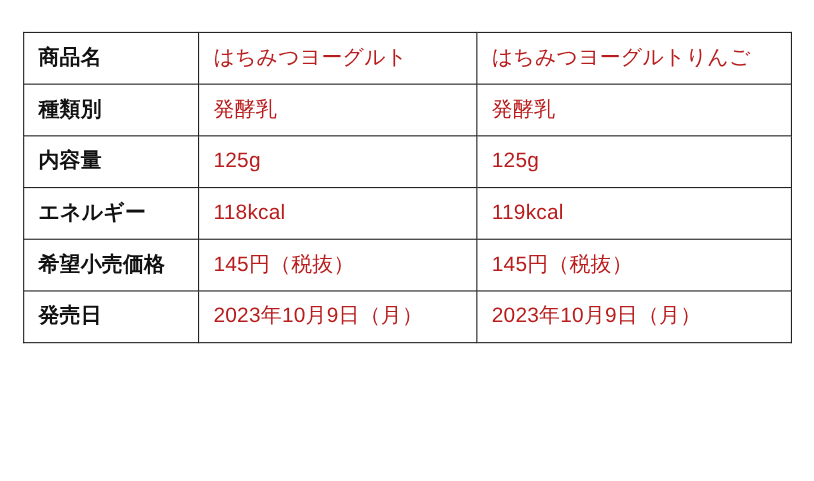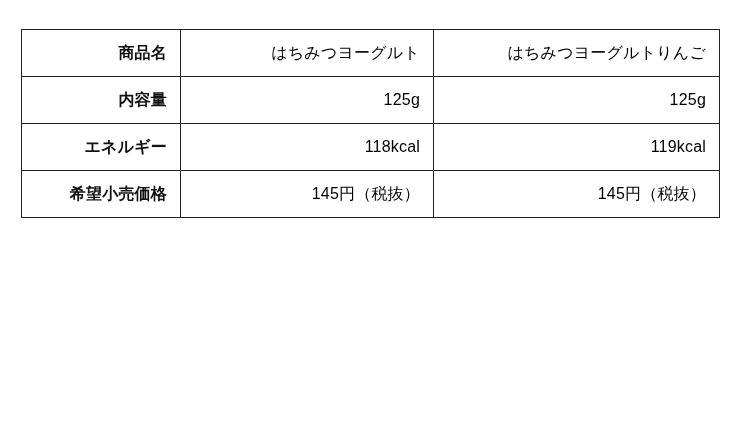--- a/index.html
+++ b/index.html
@@ -31,34 +31,34 @@
   table.spec-table col.c-label { width: 159px; }
   table.spec-table col.c-a { width: 253px; }
   table.spec-table col.c-b { width: 286px; }
 
   table.spec-table tr {
     height: 47px;
   }
   table.spec-table th,
   table.spec-table td {
     border: 1px solid #222222;
-    text-align: right;
+    text-align: left;
     vertical-align: middle;
     padding: 0 13px;
-    font-size: 16px;
+    font-size: 19px;
     line-height: 1.4;
   }
   table.spec-table th {
     font-weight: bold;
     color: #111111;
     letter-spacing: 0.2px;
   }
   table.spec-table td {
     font-weight: normal;
-    color: #000000;
+    color: #b91c1c;
     letter-spacing: 0.2px;
   }
   .header-row th,
   .header-row td {
     font-weight: bold;
   }
 </style>
 </head>
 <body>
 
@@ -69,29 +69,39 @@
       <col class="c-a">
       <col class="c-b">
     </colgroup>
     <tbody>
       <tr class="header-row">
         <th>商品名</th>
         <td>はちみつヨーグルト</td>
         <td>はちみつヨーグルトりんご</td>
       </tr>
       <tr>
+        <th>種類別</th>
+        <td>発酵乳</td>
+        <td>発酵乳</td>
+      </tr>
+      <tr>
         <th>内容量</th>
         <td>125g</td>
         <td>125g</td>
       </tr>
       <tr>
         <th>エネルギー</th>
         <td>118kcal</td>
         <td>119kcal</td>
       </tr>
       <tr>
         <th>希望小売価格</th>
         <td>145円（税抜）</td>
         <td>145円（税抜）</td>
       </tr>
+      <tr>
+        <th>発売日</th>
+        <td>2023年10月9日（月）</td>
+        <td>2023年10月9日（月）</td>
+      </tr>
     </tbody>
   </table>
 </div>
 
 </body></html>

